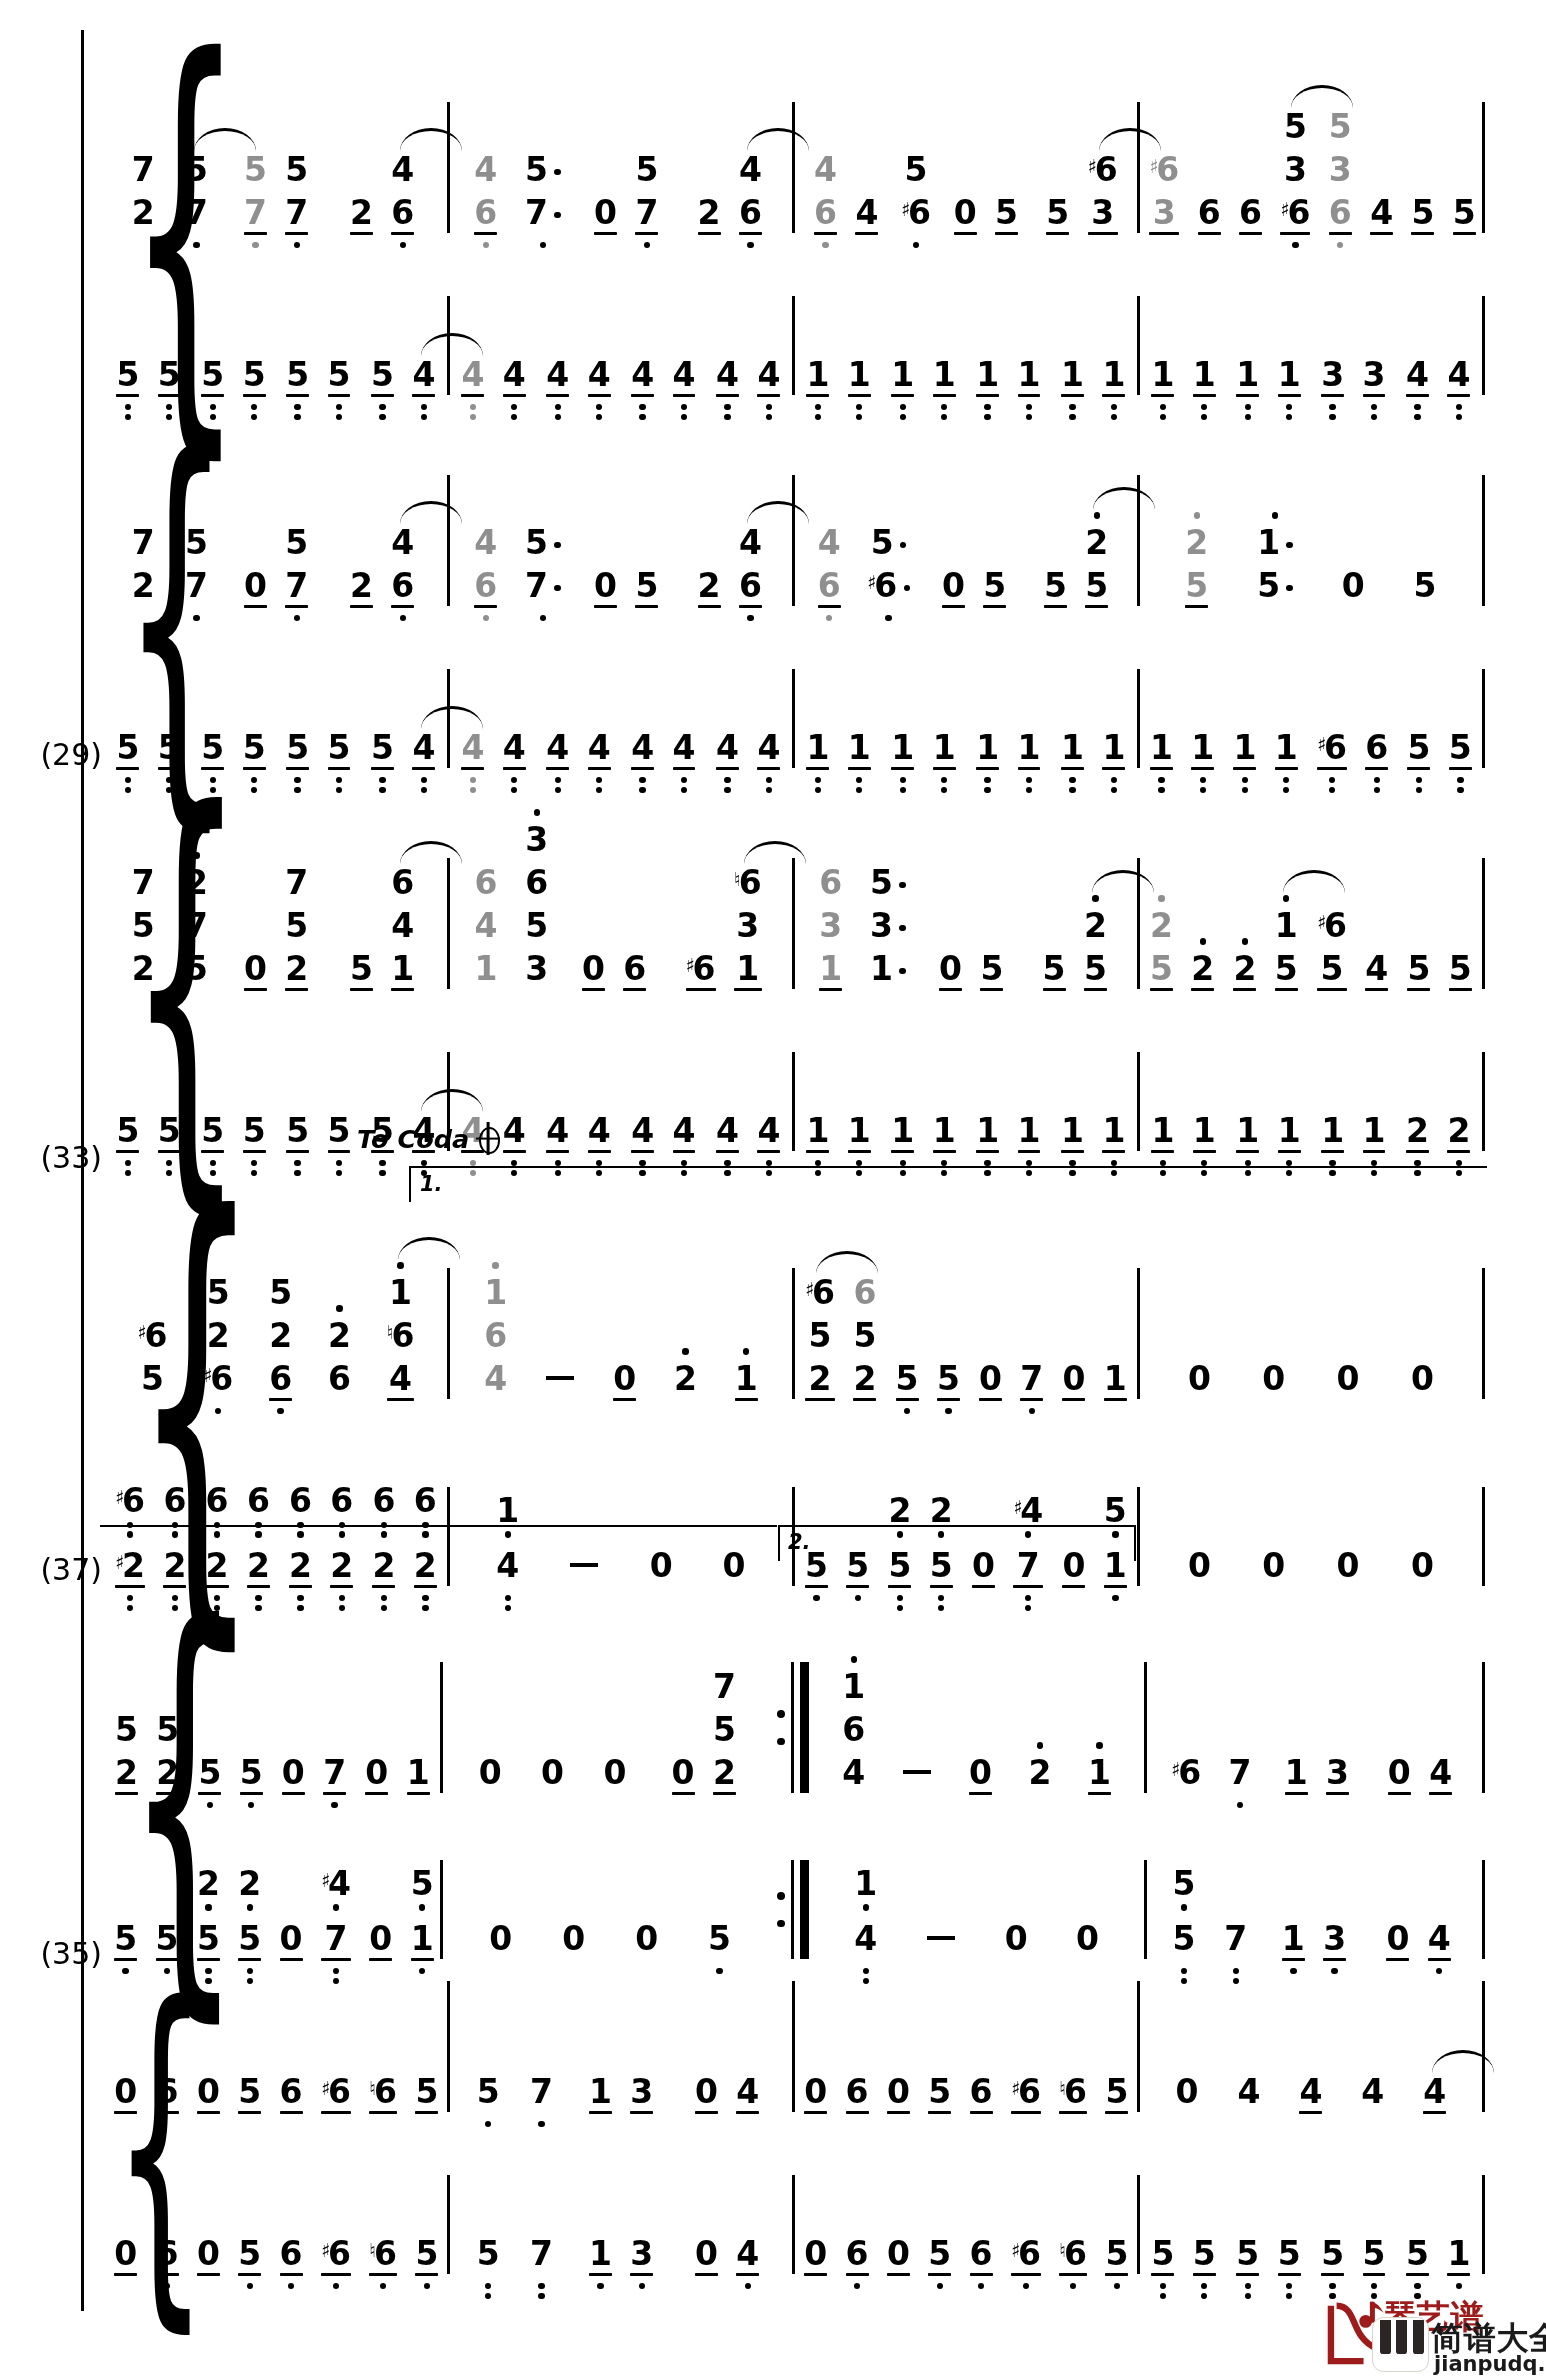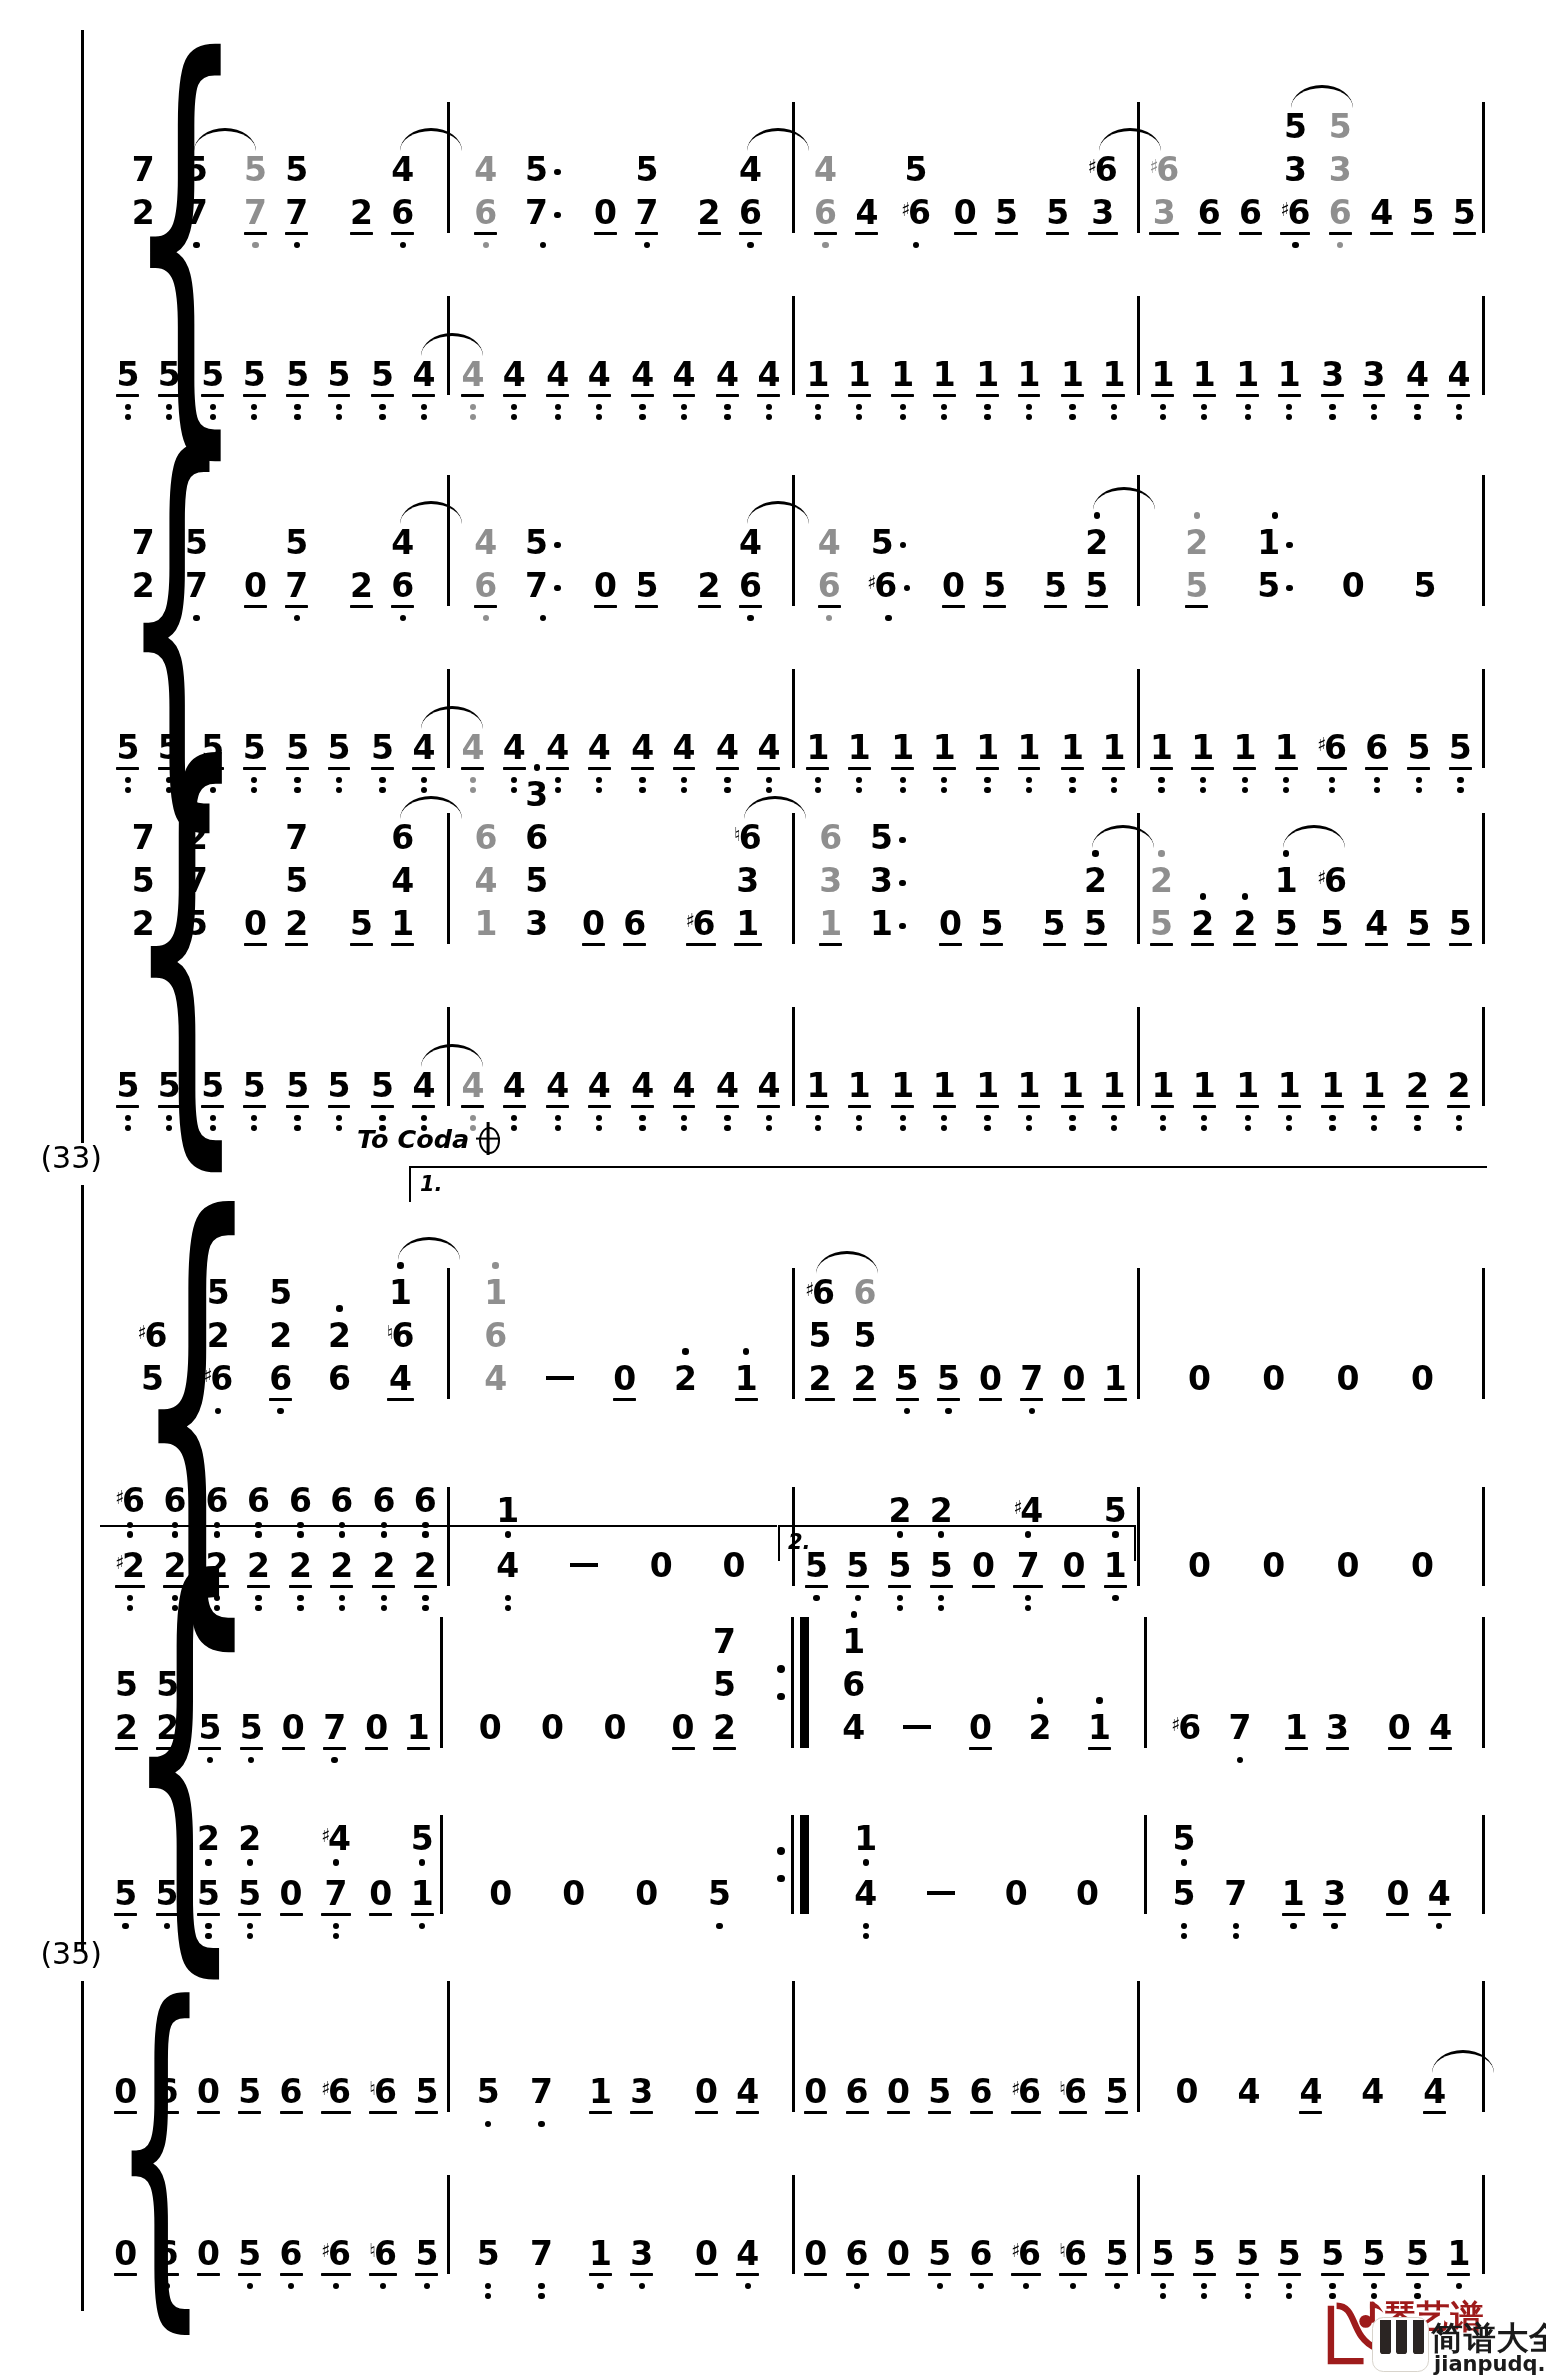--- a/index.html
+++ b/index.html
@@ -1592,20 +1592,21 @@
                     <i class="dot"></i>
                   </div>
                 </div>
               </div>
             </div>
             <div class="bar"></div>
           </div>
         </div>
       </div>
       <div class="system" style="top: 737px;">
+        <div class="syslabel">(29)</div>
         <div class="staves">
           <div class="brace" style="font-size: 438px;">{</div>
           <div class="line upper" style="min-height: 244px;">
             <div class="measure">
               <div class="tok">
                 <div class="drow" style="color: rgb(0, 0, 0);">
                   <span>7</span>
                 </div>
                 <div class="drow seggap" style="color: rgb(0, 0, 0);">
                   <span>5</span>
@@ -3026,20 +3027,21 @@
                 </div>
                 <div class="ulz"></div>
                 <div class="bdz" style="color: rgb(0, 0, 0);"></div>
               </div>
             </div>
             <div class="bar"></div>
           </div>
         </div>
       </div>
       <div class="system" style="top: 1552px;">
+        <div class="syslabel">(37)</div>
         <div class="staves">
           <div class="brace" style="font-size: 431px;">{</div>
           <div class="line upper" style="min-height: 233px;">
             <div class="measure">
               <div class="grp">
                 <div class="tok">
                   <div class="drow" style="color: rgb(0, 0, 0);">
                     <span>5</span>
                   </div>
                   <div class="drow seggap" style="color: rgb(0, 0, 0);">

